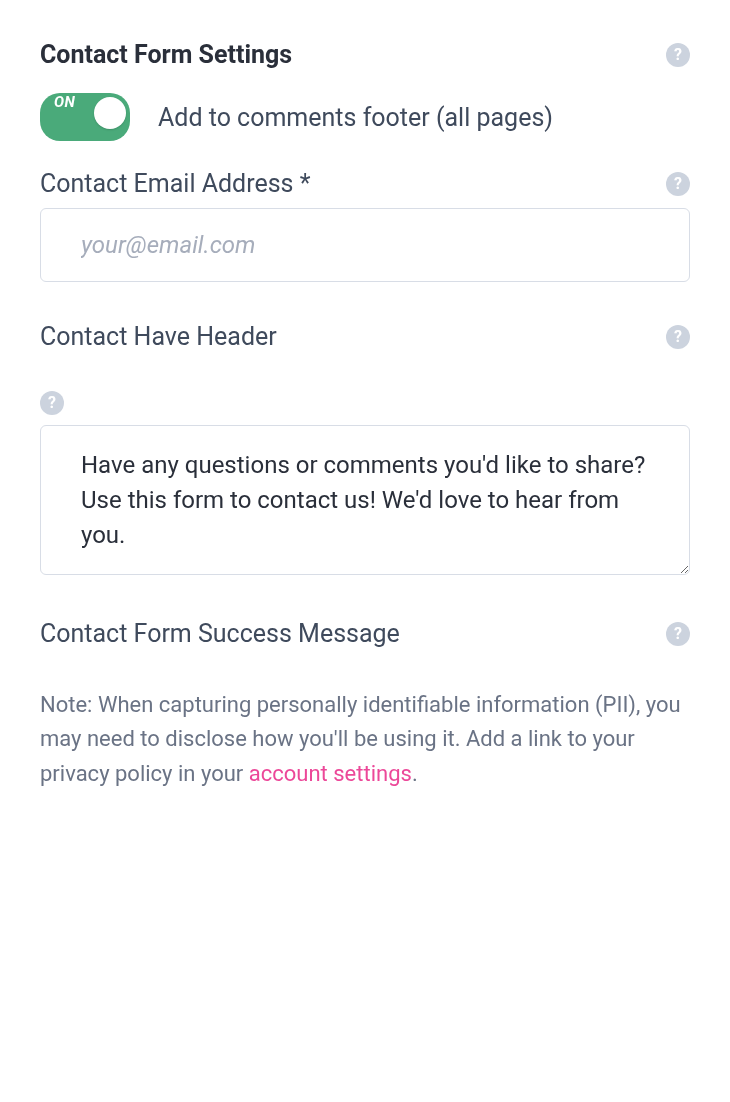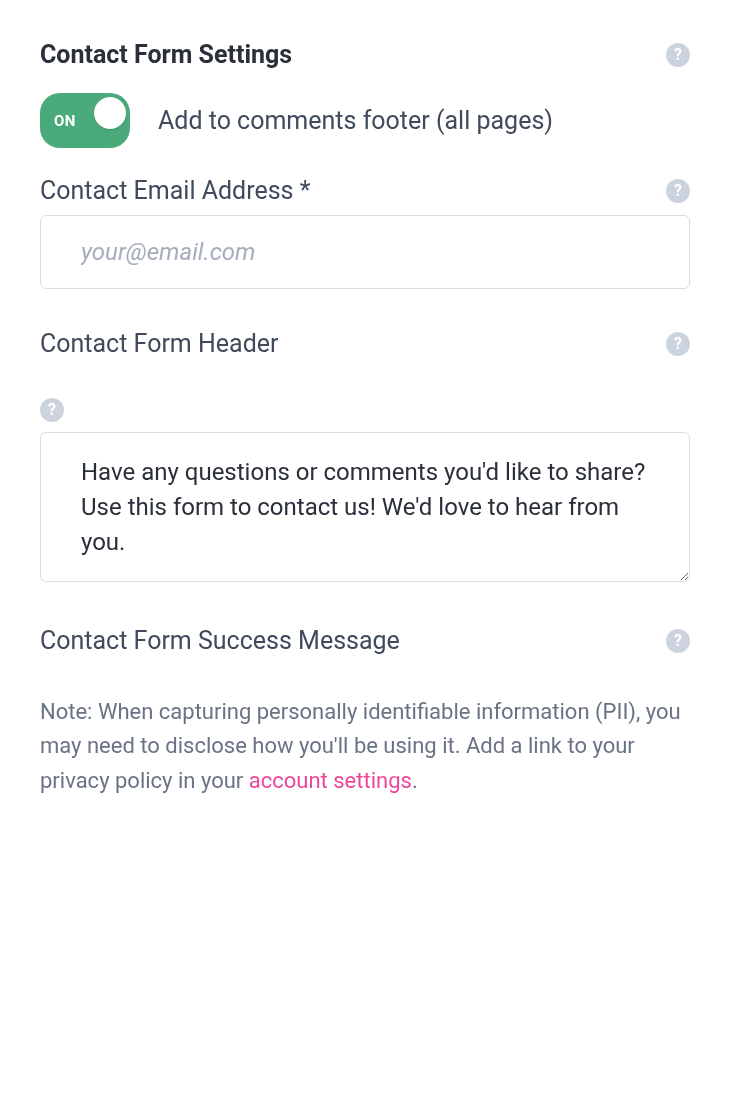--- a/index.html
+++ b/index.html
@@ -37,27 +37,28 @@
     flex-shrink: 0;
   }
   .toggle-row {
     display: flex;
     align-items: center;
     gap: 28px;
     margin-bottom: 28px;
   }
   .toggle {
     width: 90px;
-    height: 55px;
+    height: 48px;
     border-radius: 20px;
     background: #4aaa7a;
     position: relative;
     cursor: pointer;
     display: flex;
-    align-items: center;
+    align-items: flex-start;
+    font-style: italic;
   }
   .toggle-label {
     color: #fff;
     font-weight: 700;
     font-size: 15px;
     letter-spacing: 0.5px;
     padding-left: 14px;
   }
   .toggle-knob {
     position: absolute;
@@ -141,21 +142,21 @@
 <div class="field">
   <div class="field-header">
     <div class="field-label">Contact Email Address *</div>
     <span class="help-icon">?</span>
   </div>
   <input type="text" class="text-input" placeholder="your@email.com" style="">
 </div>
 
 <div class="field">
   <div class="field-header">
-    <div class="field-label">Contact Form Header</div>
+    <div class="field-label">Contact Have Header</div>
     <span class="help-icon">?</span>
   </div>
 </div>
 
 <div class="field">
   <div class="field-header">
     <span class="help-icon">?</span>
   </div>
   <textarea class="textarea-input" rows="3" style="">Have any questions or comments you'd like to share? Use this form to contact us! We'd love to hear from you.</textarea>
 </div>

